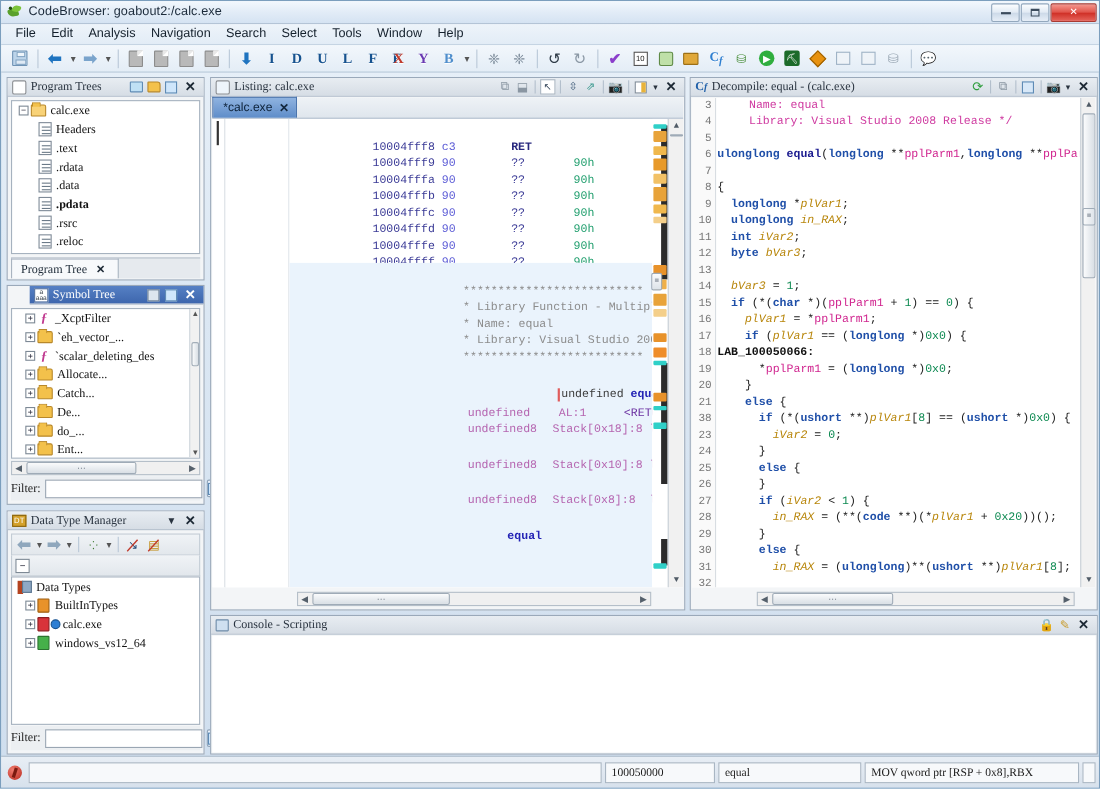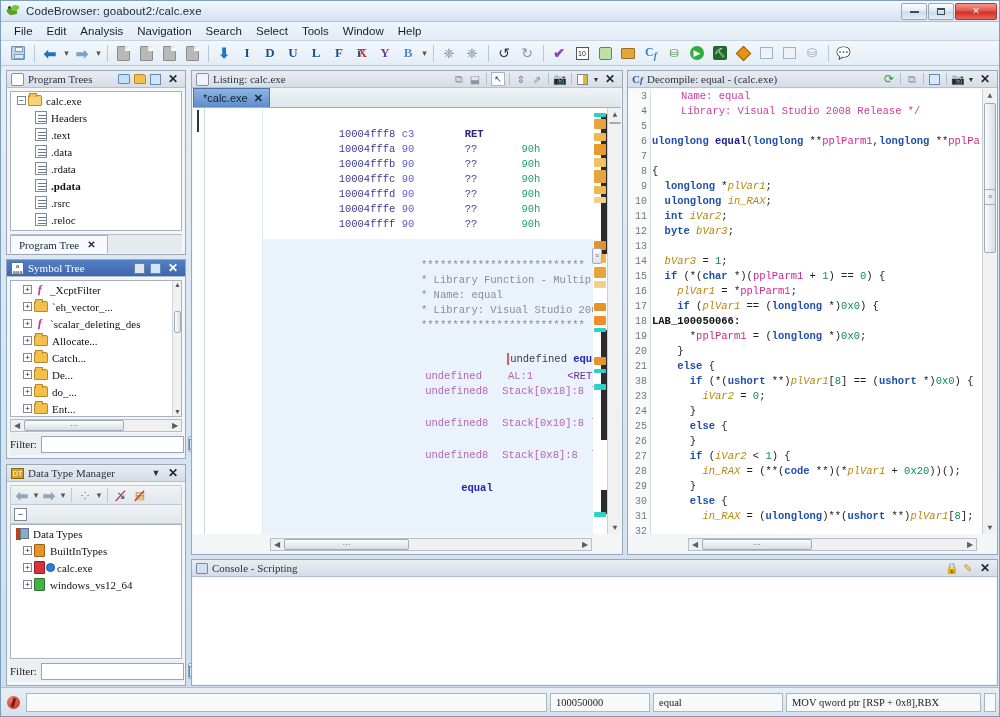--- a/index.html
+++ b/index.html
@@ -89,20 +89,21 @@
     height: 17px; display:flex; align-items:center;
     padding: 0 2px 0 4px;
     background: linear-gradient(180deg,#e8edf2 0%, #d6dde5 100%);
     border-bottom: 1px solid #b3bfcc;
     font-family: "Liberation Serif", serif;
     font-size: 11px; color:#2a3440; white-space:nowrap;
   }
   .panel-header.active {
     background: linear-gradient(180deg,#5680c4 0%, #3d66ad 100%);
     color: #fff;
+    margin-left: 20px;
   }
   .panel-header .ph-title { overflow:hidden; text-overflow:ellipsis; }
   .ph-tools { margin-left:auto; display:flex; align-items:center; gap:2px; padding-right:2px;}
   .ph-tools .ph-ic { width:14px;height:14px;display:flex;align-items:center;justify-content:center;}
   .ph-x { font-family:"Liberation Sans",sans-serif; font-weight:bold; font-size:12px; color:#1b2733; padding:0 3px; }
   .panel-header.active .ph-x { color:#fff; }
   .ph-icon-badge { width:13px;height:13px;border:1px solid #8c8f93;border-radius:2px;background:#fff;position:relative;}
 
   .tree {
     position:absolute; left:3px; right:3px; top:20px; bottom:3px;
@@ -426,25 +427,25 @@
         <div class="trow" style="padding-left:24px;">
           <span class="fragment"></span>
           <span>Headers</span>
         </div>
         <div class="trow" style="padding-left:24px;">
           <span class="fragment"></span>
           <span>.text</span>
         </div>
         <div class="trow" style="padding-left:24px;">
           <span class="fragment"></span>
-          <span>.data</span>
+          <span>.rdata</span>
         </div>
         <div class="trow" style="padding-left:24px;">
           <span class="fragment"></span>
-          <span>.rdata</span>
+          <span>.data</span>
         </div>
         <div class="trow" style="padding-left:24px;font-weight:bold;">
           <span class="fragment"></span>
           <span>.pdata</span>
         </div>
         <div class="trow" style="padding-left:24px;">
           <span class="fragment"></span>
           <span>.rsrc</span>
         </div>
         <div class="trow" style="padding-left:24px;">
@@ -691,20 +692,23 @@
       <div class="listing-body">
         <div class="lst-marginleft">
           <div class="cursorbar"></div>
         </div>
         <div class="lst-gut"></div>
 
         <div class="lst-content">
 
           <div class="lrow" style="margin-top:4px;">
             <span class="addr">10004fff8</span><span> </span><span class="bytes">c3</span><span>        </span><span class="mnem">RET</span>
+          </div>
+          <div class="lrow">
+            <span class="addr">10004fff9</span><span> </span><span class="bytes">90</span><span>        </span><span class="qq">??</span><span>       </span><span class="opval">90h</span>
           </div>
           <div class="lrow">
             <span class="addr">10004fffa</span><span> </span><span class="bytes">90</span><span>        </span><span class="qq">??</span><span>       </span><span class="opval">90h</span>
           </div>
           <div class="lrow">
             <span class="addr">10004fffb</span><span> </span><span class="bytes">90</span><span>        </span><span class="qq">??</span><span>       </span><span class="opval">90h</span>
           </div>
           <div class="lrow">
             <span class="addr">10004fffc</span><span> </span><span class="bytes">90</span><span>        </span><span class="qq">??</span><span>       </span><span class="opval">90h</span>
           </div>

